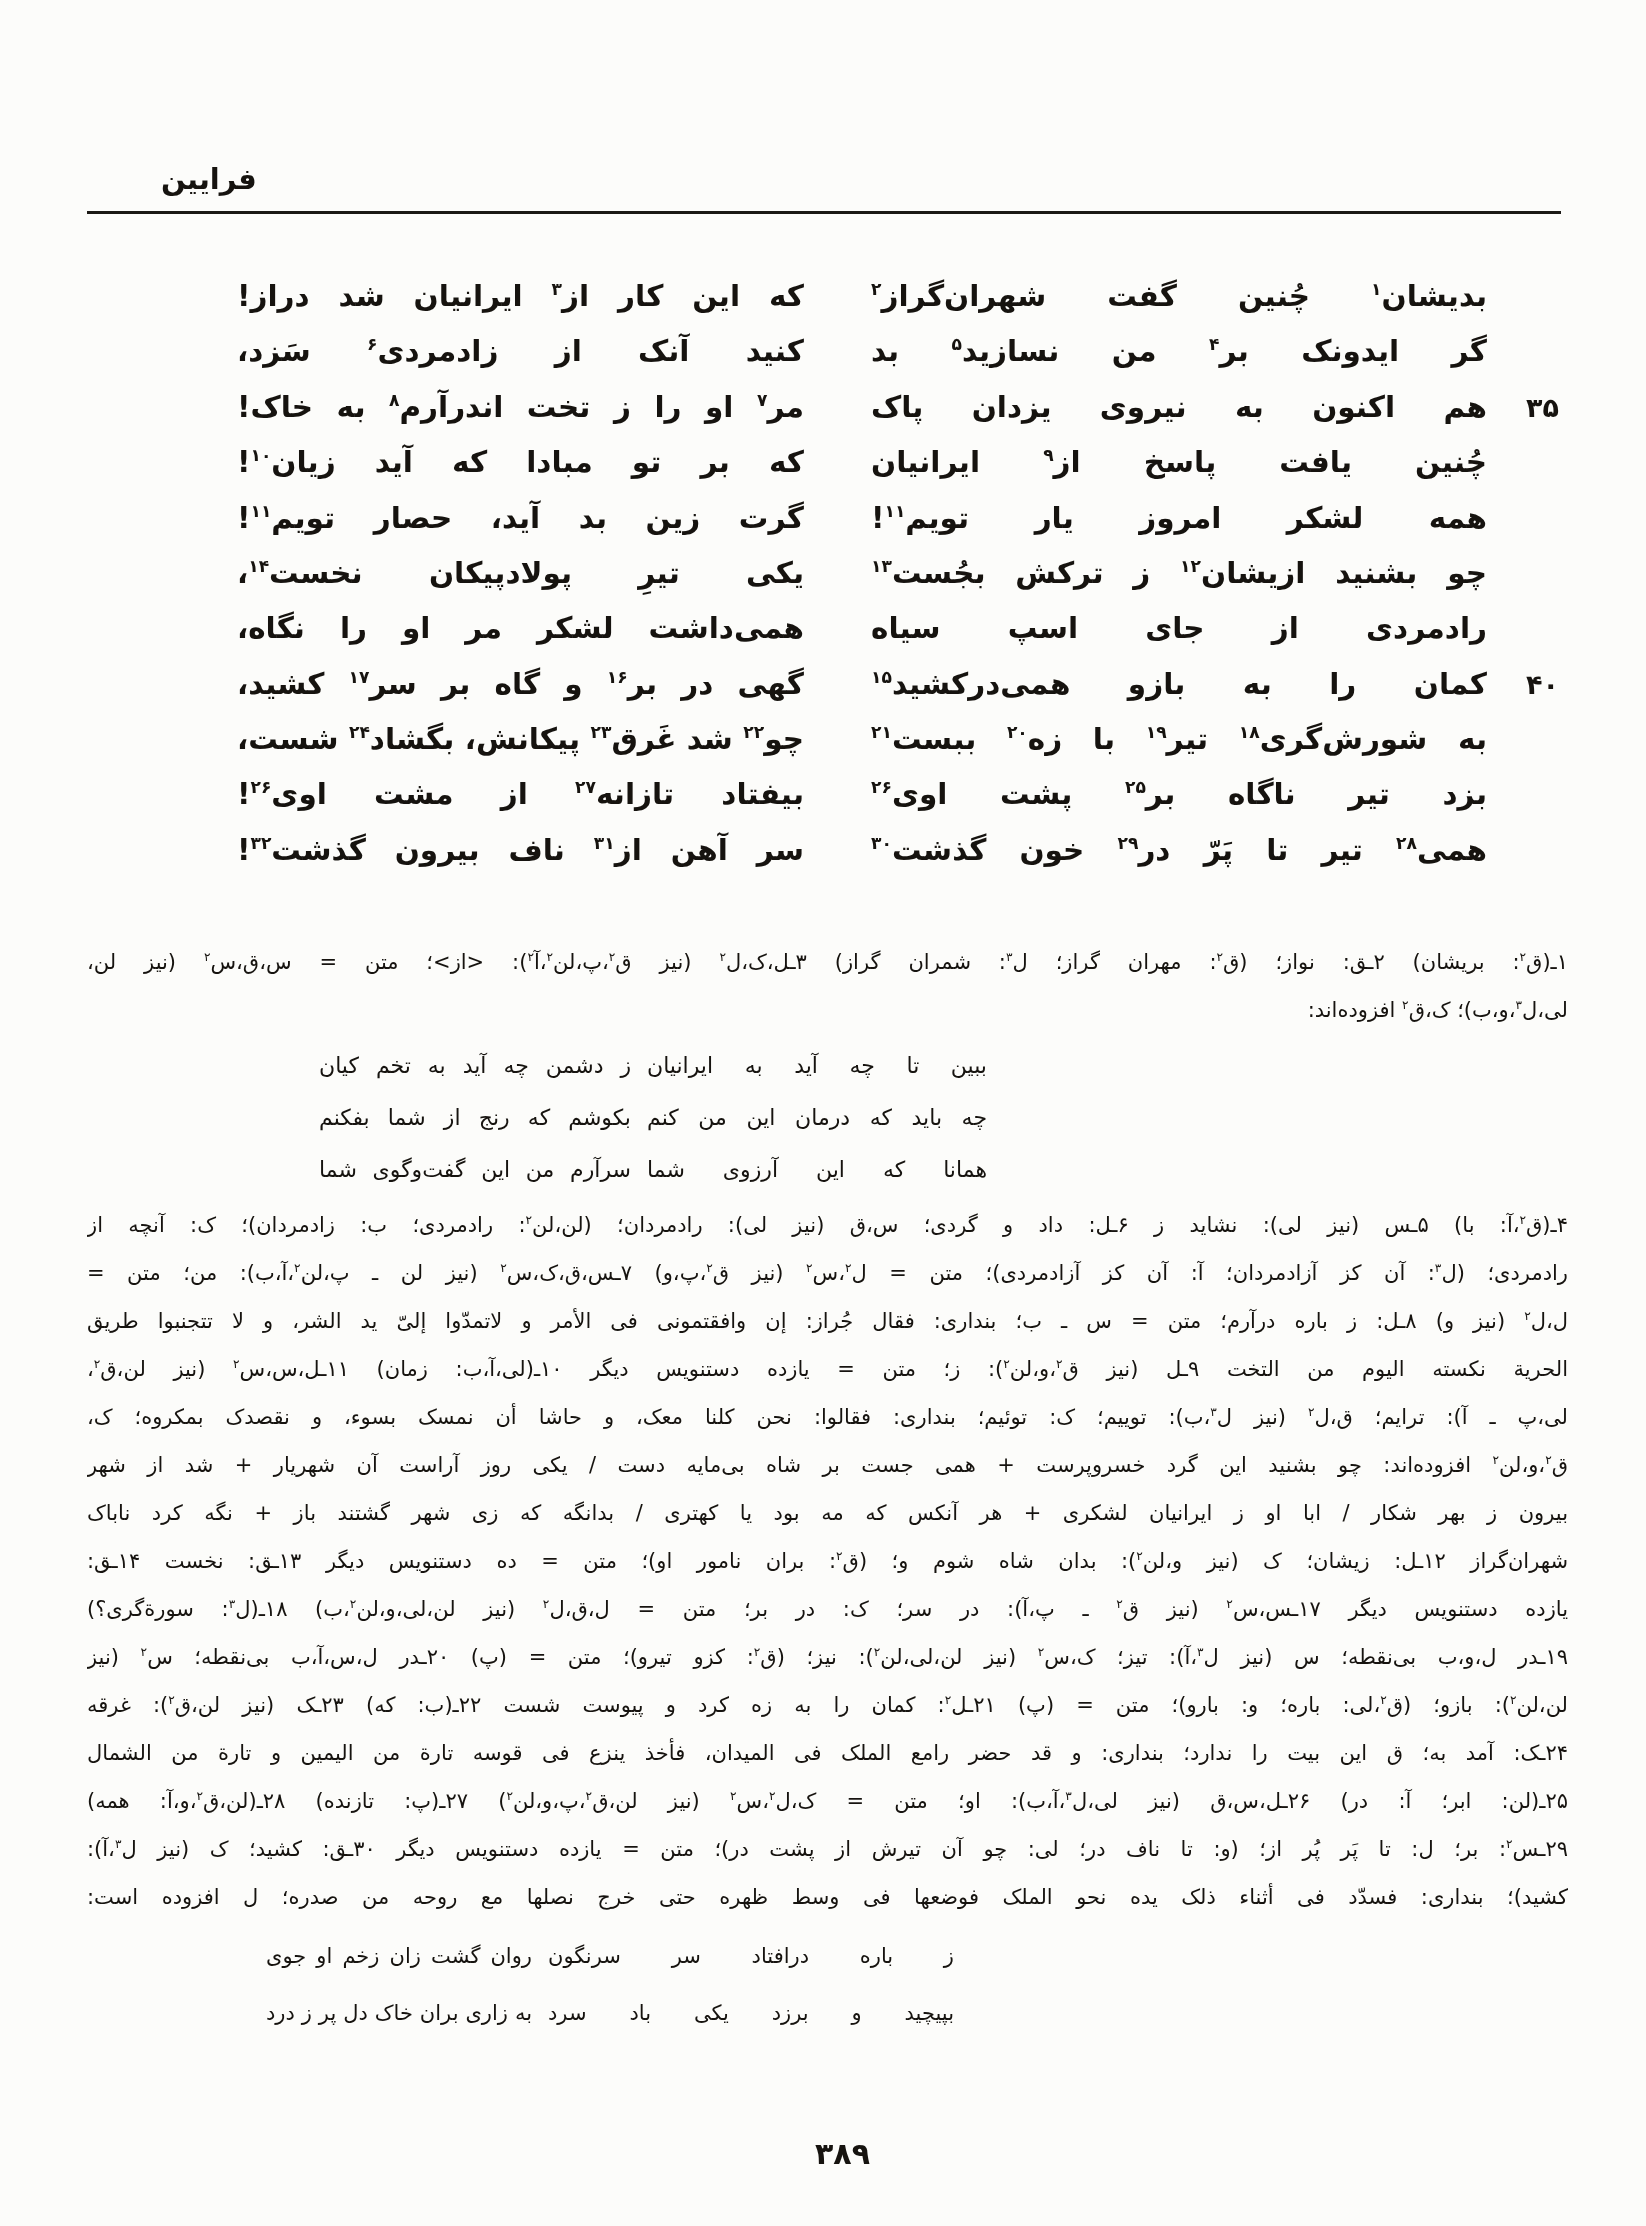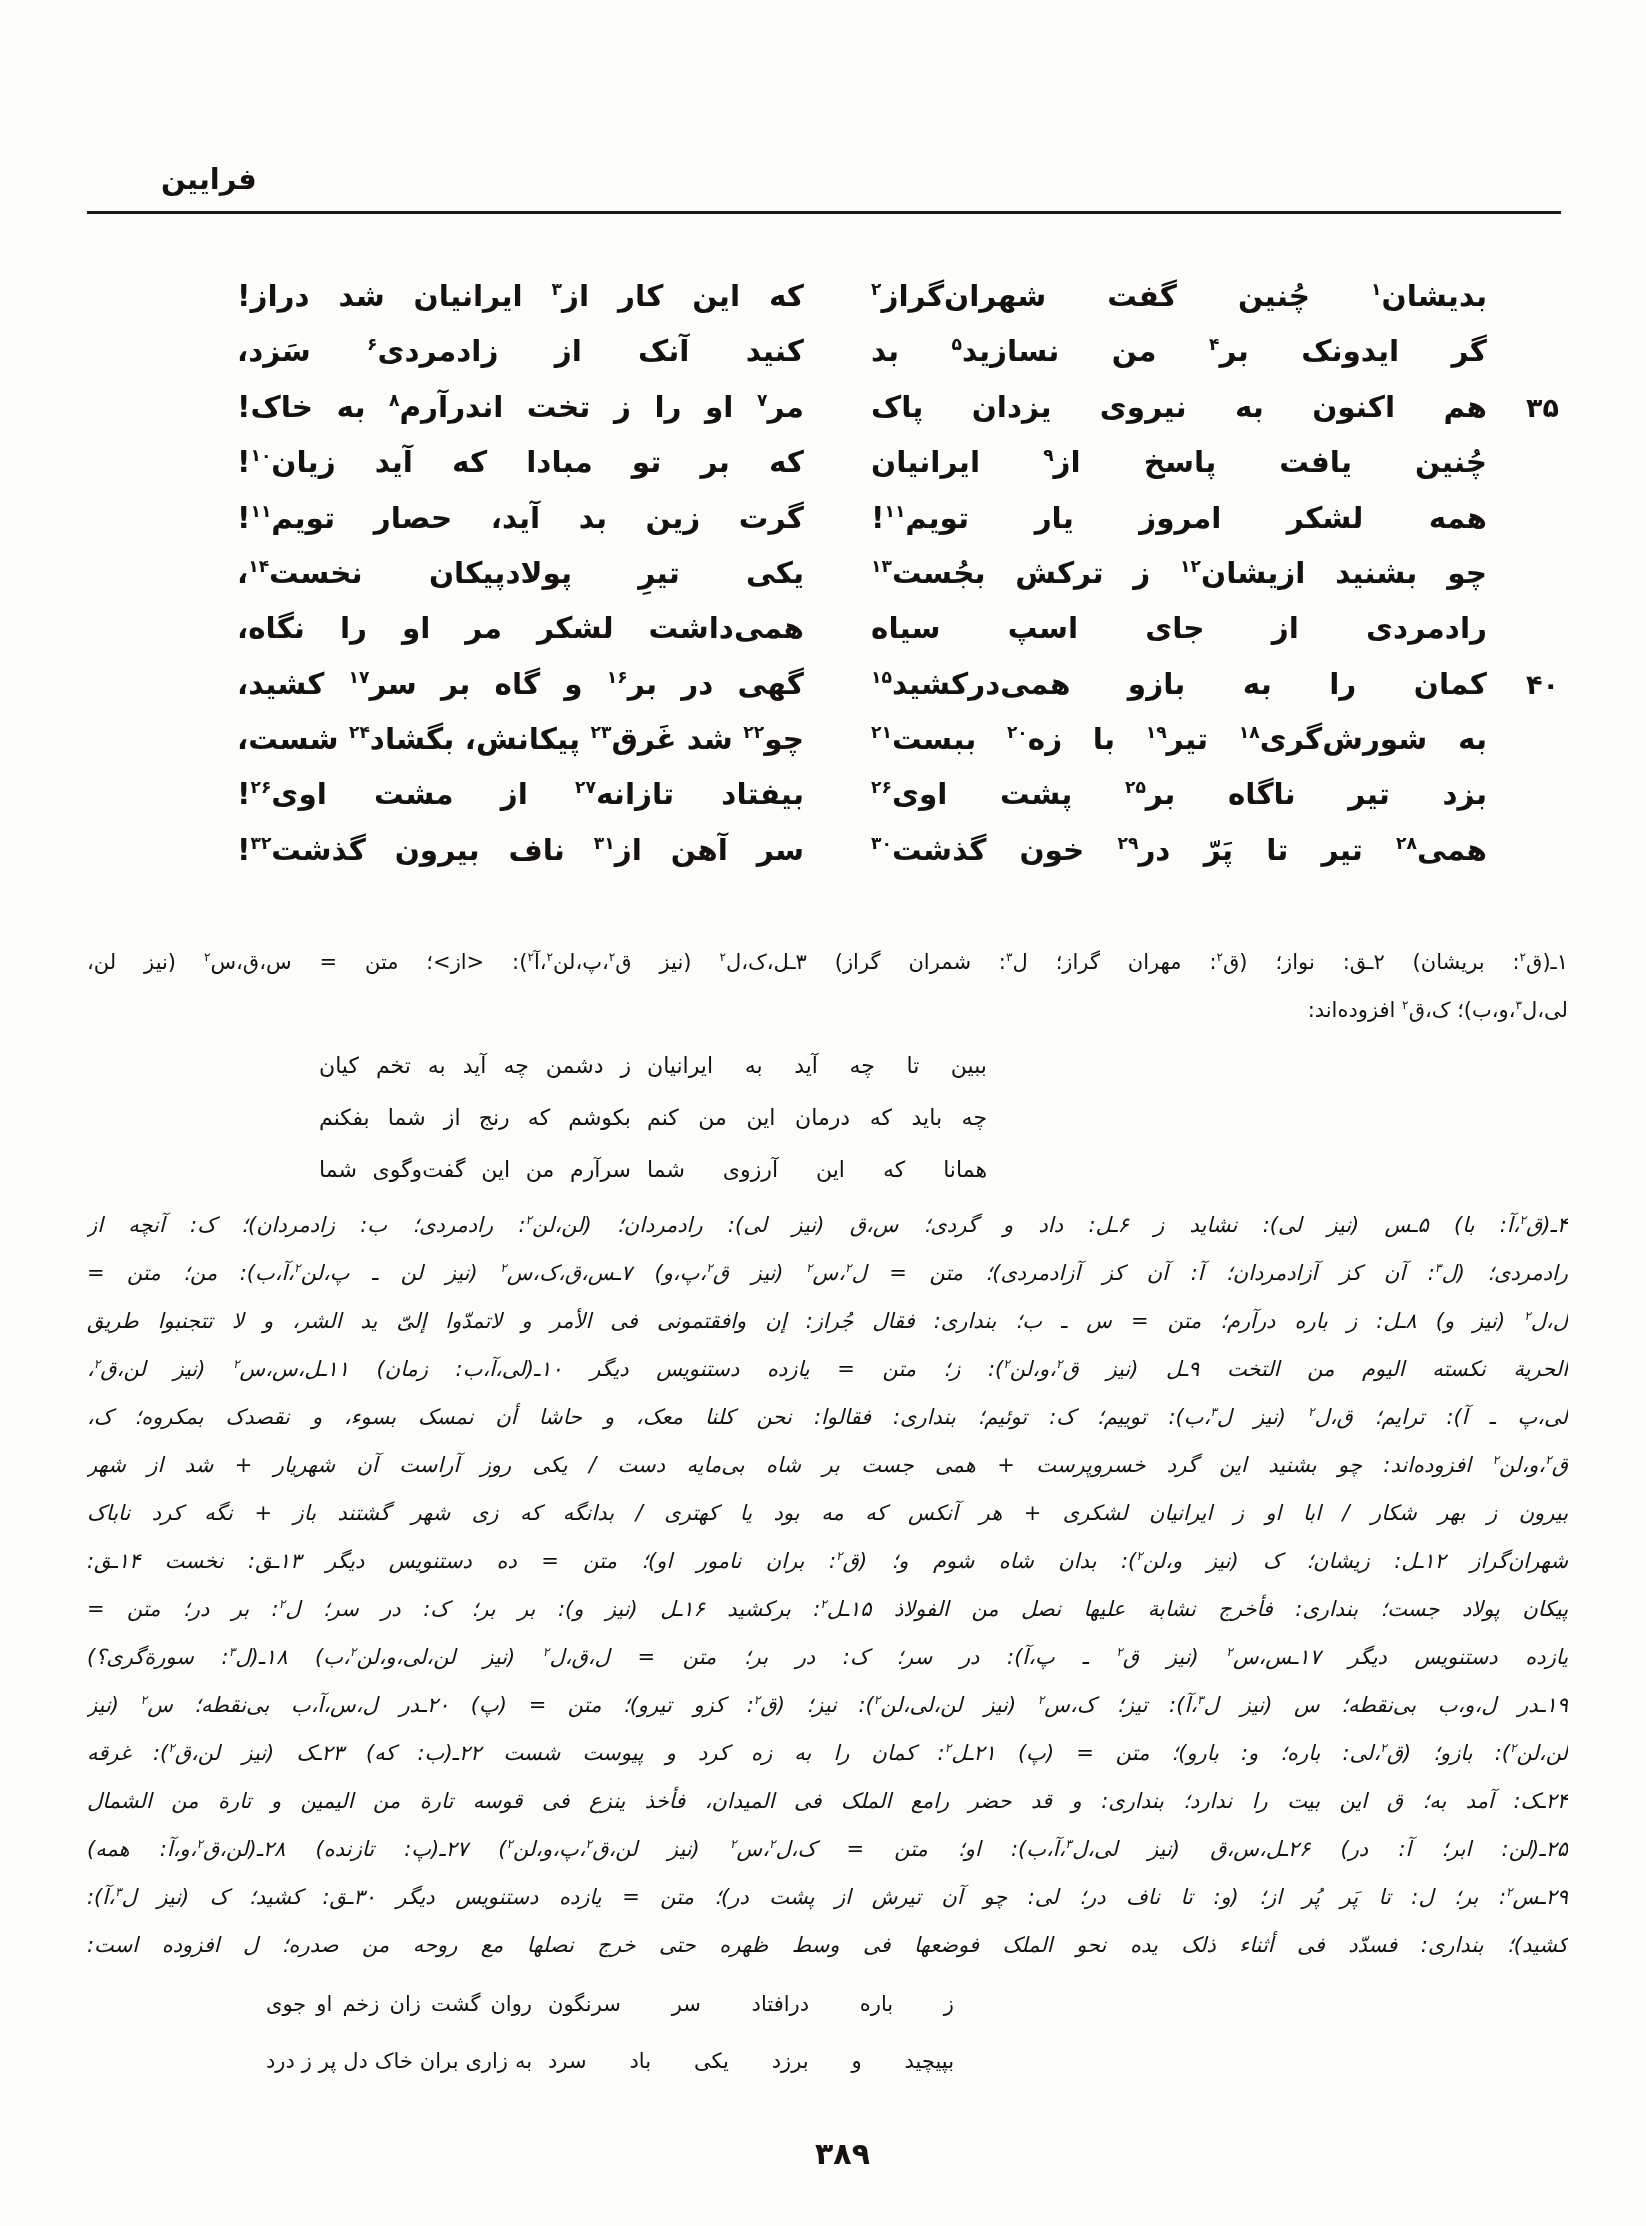--- a/index.html
+++ b/index.html
@@ -29,21 +29,21 @@
   .qrow{position:relative;}
   .q1 .qrow{height:52px;}
   .q2 .qrow{height:57px;}
   .qcell{position:absolute;top:0;overflow:hidden;text-align:justify;text-align-last:justify;}
   .q1 .qcell{font-size:22px;height:52px;line-height:52px;}
   .q2 .qcell{font-size:21px;height:57px;line-height:57px;}
   .q1 .qr{right:581px;width:340px;}
   .q1 .ql{right:937px;width:312px;}
   .q2 .qr{right:614px;width:406px;}
   .q2 .ql{right:1036px;width:266px;}
-  #app-lines{margin-top:5.5px;font-style:italic;}
+  #app-lines{margin-top:5.5px;}
   .page-number{position:absolute;top:2136px;left:0;width:100%;text-align:center;
                font-size:30px;font-weight:bold;padding-left:20px;}
 </style>
 </head>
 <body>
 
 <div class="page" dir="rtl">
 
   <div class="running-head">فرایین</div>
   <div class="head-rule"></div>
@@ -125,21 +125,20 @@
       </div>
     <div id="app-lines">
         <div class="app-line">۴ـ(ق<sup>۲</sup>،آ: با)  ۵ـس (نیز لی): نشاید ز  ۶ـل: داد و گردی؛ س،ق (نیز لی): رادمردان؛ (لن،لن<sup>۲</sup>: رادمردی؛ ب: زادمردان)؛ ک: آنچه از</div>
         <div class="app-line">رادمردی؛ (ل<sup>۳</sup>: آن کز آزادمردان؛ آ: آن کز آزادمردی)؛ متن = ل<sup>۲</sup>،س<sup>۲</sup> (نیز ق<sup>۲</sup>،پ،و)  ۷ـس،ق،ک،س<sup>۲</sup> (نیز لن ـ پ،لن<sup>۲</sup>،آ،ب): من؛ متن =</div>
         <div class="app-line">ل،ل<sup>۲</sup> (نیز و)  ۸ـل: ز باره درآرم؛ متن = س ـ ب؛ بنداری: فقال جُراز: إن وافقتمونی فی الأمر و لاتمدّوا إلیّ ید الشر، و لا تتجنبوا طریق</div>
         <div class="app-line">الحریة نکسته الیوم من التخت  ۹ـل (نیز ق<sup>۲</sup>،و،لن<sup>۲</sup>): ز؛ متن = یازده دستنویس دیگر  ۱۰ـ(لی،آ،ب: زمان)  ۱۱ـل،س،س<sup>۲</sup> (نیز لن،ق<sup>۲</sup>،</div>
         <div class="app-line">لی،پ ـ آ): ترایم؛ ق،ل<sup>۲</sup> (نیز ل<sup>۳</sup>،ب): توییم؛ ک: توئیم؛ بنداری: فقالوا: نحن کلنا معک، و حاشا أن نمسک بسوء، و نقصدک بمکروه؛ ک،</div>
         <div class="app-line">ق<sup>۲</sup>،و،لن<sup>۲</sup> افزوده‌اند: چو بشنید این گرد خسروپرست + همی جست بر شاه بی‌مایه دست / یکی روز آراست آن شهریار + شد از شهر</div>
         <div class="app-line">بیرون ز بهر شکار / ابا او ز ایرانیان لشکری + هر آنکس که مه بود یا کهتری / بدانگه که زی شهر گشتند باز + نگه کرد ناباک</div>
         <div class="app-line">شهران‌گراز  ۱۲ـل: زیشان؛ ک (نیز و،لن<sup>۲</sup>): بدان شاه شوم و؛ (ق<sup>۲</sup>: بران نامور او)؛ متن = ده دستنویس دیگر  ۱۳ـق: نخست  ۱۴ـق:</div>
-        <div class="app-line">پیکان پولاد جست؛ بنداری: فأخرج نشابة علیها نصل من الفولاذ  ۱۵ـل<sup>۲</sup>: برکشید  ۱۶ـل (نیز و): بر بر؛ ک: در سر؛ ل<sup>۲</sup>: بر در؛ متن =</div>
         <div class="app-line">یازده دستنویس دیگر  ۱۷ـس،س<sup>۲</sup> (نیز ق<sup>۲</sup> ـ پ،آ): در سر؛ ک: در بر؛ متن = ل،ق،ل<sup>۲</sup> (نیز لن،لی،و،لن<sup>۲</sup>،ب)  ۱۸ـ(ل<sup>۳</sup>: سورةگری؟)</div>
         <div class="app-line">۱۹ـدر ل،و،ب بی‌نقطه؛ س (نیز ل<sup>۳</sup>،آ): تیز؛ ک،س<sup>۲</sup> (نیز لن،لی،لن<sup>۲</sup>): نیز؛ (ق<sup>۲</sup>: کزو تیرو)؛ متن = (پ)  ۲۰ـدر ل،س،آ،ب بی‌نقطه؛ س<sup>۲</sup> (نیز</div>
         <div class="app-line">لن،لن<sup>۲</sup>): بازو؛ (ق<sup>۲</sup>،لی: باره؛ و: بارو)؛ متن = (پ)  ۲۱ـل<sup>۲</sup>: کمان را به زه کرد و پیوست شست  ۲۲ـ(ب: که)  ۲۳ـک (نیز لن،ق<sup>۲</sup>): غرقه</div>
         <div class="app-line">۲۴ـک: آمد به؛ ق این بیت را ندارد؛ بنداری: و قد حضر رامع الملک فی المیدان، فأخذ ینزع فی قوسه تارة من الیمین و تارة من الشمال</div>
         <div class="app-line">۲۵ـ(لن: ابر؛ آ: در)  ۲۶ـل،س،ق (نیز لی،ل<sup>۳</sup>،آ،ب): او؛ متن = ک،ل<sup>۲</sup>،س<sup>۲</sup> (نیز لن،ق<sup>۲</sup>،پ،و،لن<sup>۲</sup>)  ۲۷ـ(پ: تازنده)  ۲۸ـ(لن،ق<sup>۲</sup>،و،آ: همه)</div>
         <div class="app-line">۲۹ـس<sup>۲</sup>: بر؛ ل: تا پَر پُر از؛ (و: تا ناف در؛ لی: چو آن تیرش از پشت در)؛ متن = یازده دستنویس دیگر  ۳۰ـق: کشید؛ ک (نیز ل<sup>۳</sup>،آ):</div>
         <div class="app-line">کشید)؛ بنداری: فسدّد فی أثناء ذلک یده نحو الملک فوضعها فی وسط ظهره حتی خرج نصلها مع روحه من صدره؛ ل افزوده است:</div>
       </div>
     <div class="quote q2" id="quote2">
         <div class="qrow">

